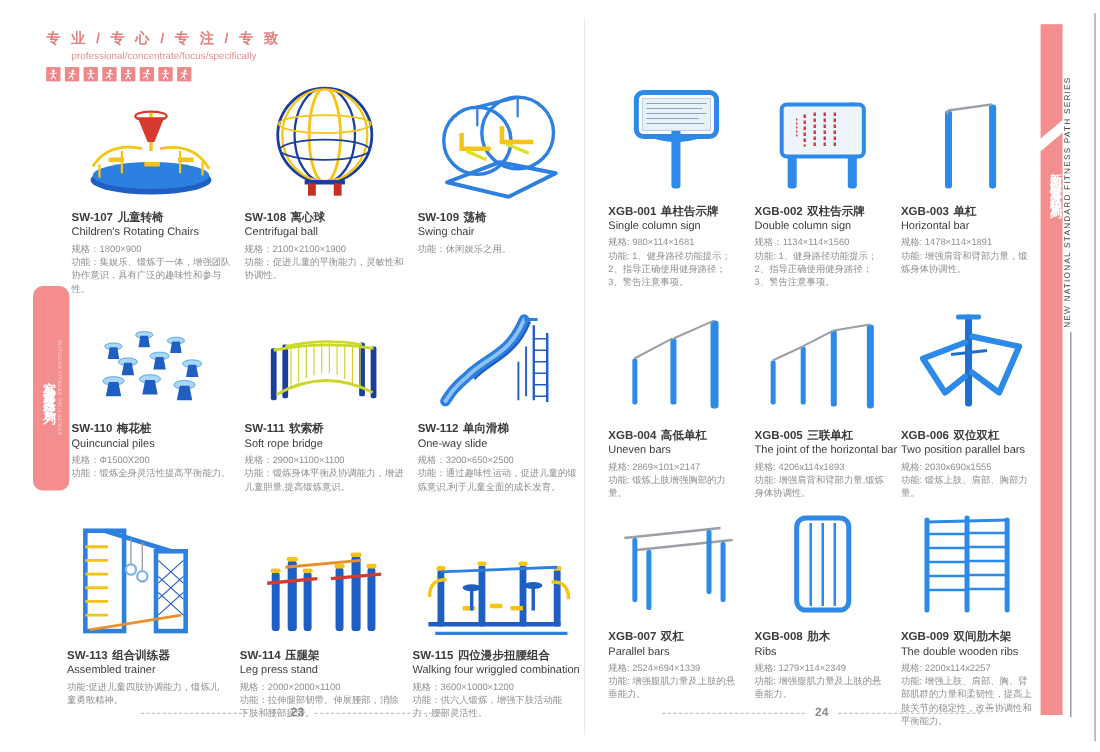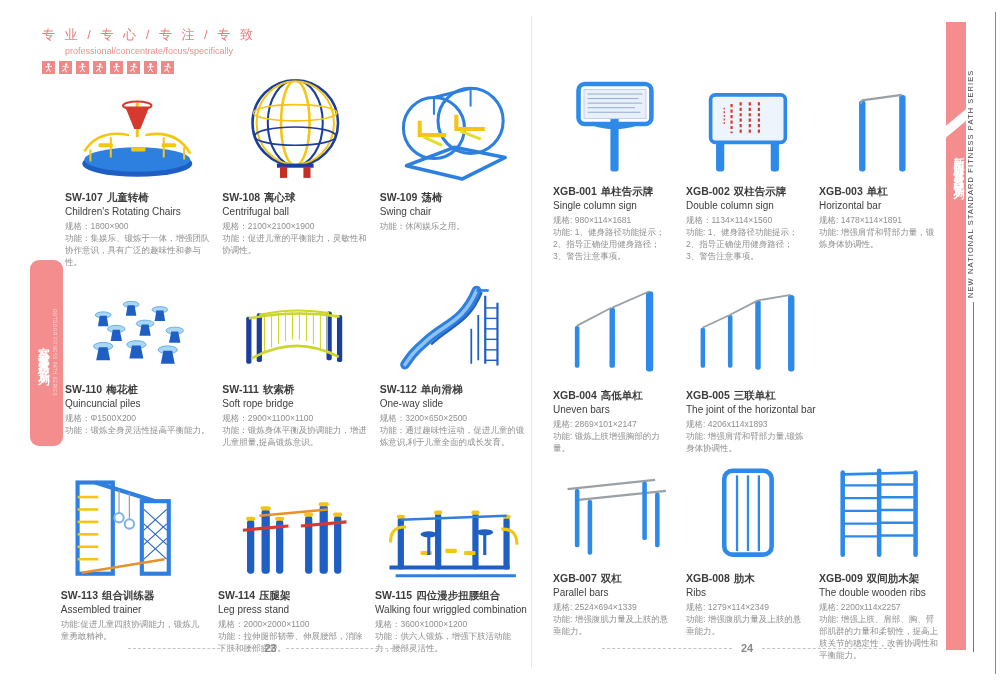--- a/index.html
+++ b/index.html
@@ -1,20 +1,20 @@
 <!DOCTYPE html>
 <html><head>
 <meta charset="utf-8">
 <style>
   html,body{margin:0;padding:0;background:#fff;}
   .canvas{position:relative;width:1000px;height:684px;background:#fff;overflow:hidden;
           font-family:"Liberation Sans","DejaVu Sans",sans-serif;}
   
   .header{position:absolute;left:42px;top:26px;}
-  .slogan-cn{font-size:13px;font-weight:normal;color:#e77d7d;letter-spacing:3px;}
+  .slogan-cn{font-size:13px;font-weight:bold;color:#e77d7d;letter-spacing:3px;}
   .slogan-en{font-size:9px;color:#e9908f;margin-top:2px;text-align:center;}
   .icon-row{display:flex;gap:4px;margin-top:5px;}
   .icon-sq{width:13px;height:13px;background:#ef8888;display:flex;align-items:center;justify-content:center;}
   .icon-sq svg{width:11px;height:11px;}
   .icon-sq:nth-child(even) svg{transform:rotate(14deg);}
   
   .left-tab{position:absolute;left:30px;top:260px;width:33px;height:186px;background:#f48d8d;
             border-radius:9px;display:flex;align-items:center;justify-content:center;gap:1px;}
   .tab-cn{writing-mode:vertical-rl;font-size:11.5px;font-weight:bold;color:#fff;letter-spacing:4px;}
   .tab-en{writing-mode:vertical-rl;font-size:4.5px;color:#ffd9d9;letter-spacing:.5px;}
@@ -461,20 +461,35 @@
             <path d="M18 58 L48 44" stroke="#9aa0a6" stroke-width="2"></path>
             <path d="M48 44 L79 28" stroke="#9aa0a6" stroke-width="2"></path>
             <path d="M79 28 L115 22" stroke="#9aa0a6" stroke-width="2"></path>
           </svg>
       </div>
       <div class="p-title"><span class="code">XGB-005</span><span>三联单杠</span></div>
       <div class="p-en">The joint of the horizontal bar</div>
       <div class="p-spec">规格: 4206x114x1893</div>
       <div class="p-func">功能: 增强肩背和臂部力量,锻炼身体协调性。</div>
     </div>
+    <div class="product">
+      <div class="img-box">
+        <svg viewBox="0 0 135 110">
+            <rect x="64" y="12" width="7" height="92" rx="3" fill="#1f6fd0"></rect>
+            <rect x="55" y="12" width="25" height="5" rx="2" fill="#2d8ae8"></rect>
+            <path d="M64 40 L22 56 L44 90 L64 74" fill="none" stroke="#2d8ae8" stroke-width="6" stroke-linejoin="round" stroke-linecap="round"></path>
+            <path d="M71 34 L118 44 L98 90 L71 70" fill="none" stroke="#2d8ae8" stroke-width="6" stroke-linejoin="round" stroke-linecap="round"></path>
+            <path d="M50 52 L86 48" stroke="#1f6fd0" stroke-width="3"></path>
+          </svg>
+      </div>
+      <div class="p-title"><span class="code">XGB-006</span><span>双位双杠</span></div>
+      <div class="p-en">Two position parallel bars</div>
+      <div class="p-spec">规格: 2030x690x1555</div>
+      <div class="p-func">功能: 锻炼上肢、肩部、胸部力量。</div>
+    </div>
   </div>
 
   <div class="row r rr3" style="top:455px;">
     <div class="product">
       <div class="img-box">
         <svg viewBox="0 0 135 110">
             <path d="M16 32 L112 22" stroke="#9aa0a6" stroke-width="2.5"></path>
             <path d="M28 44 L124 34" stroke="#9aa0a6" stroke-width="2.5"></path>
             <g fill="#2d8ae8">
               <rect x="24" y="32" width="5" height="64" rx="2"></rect>

